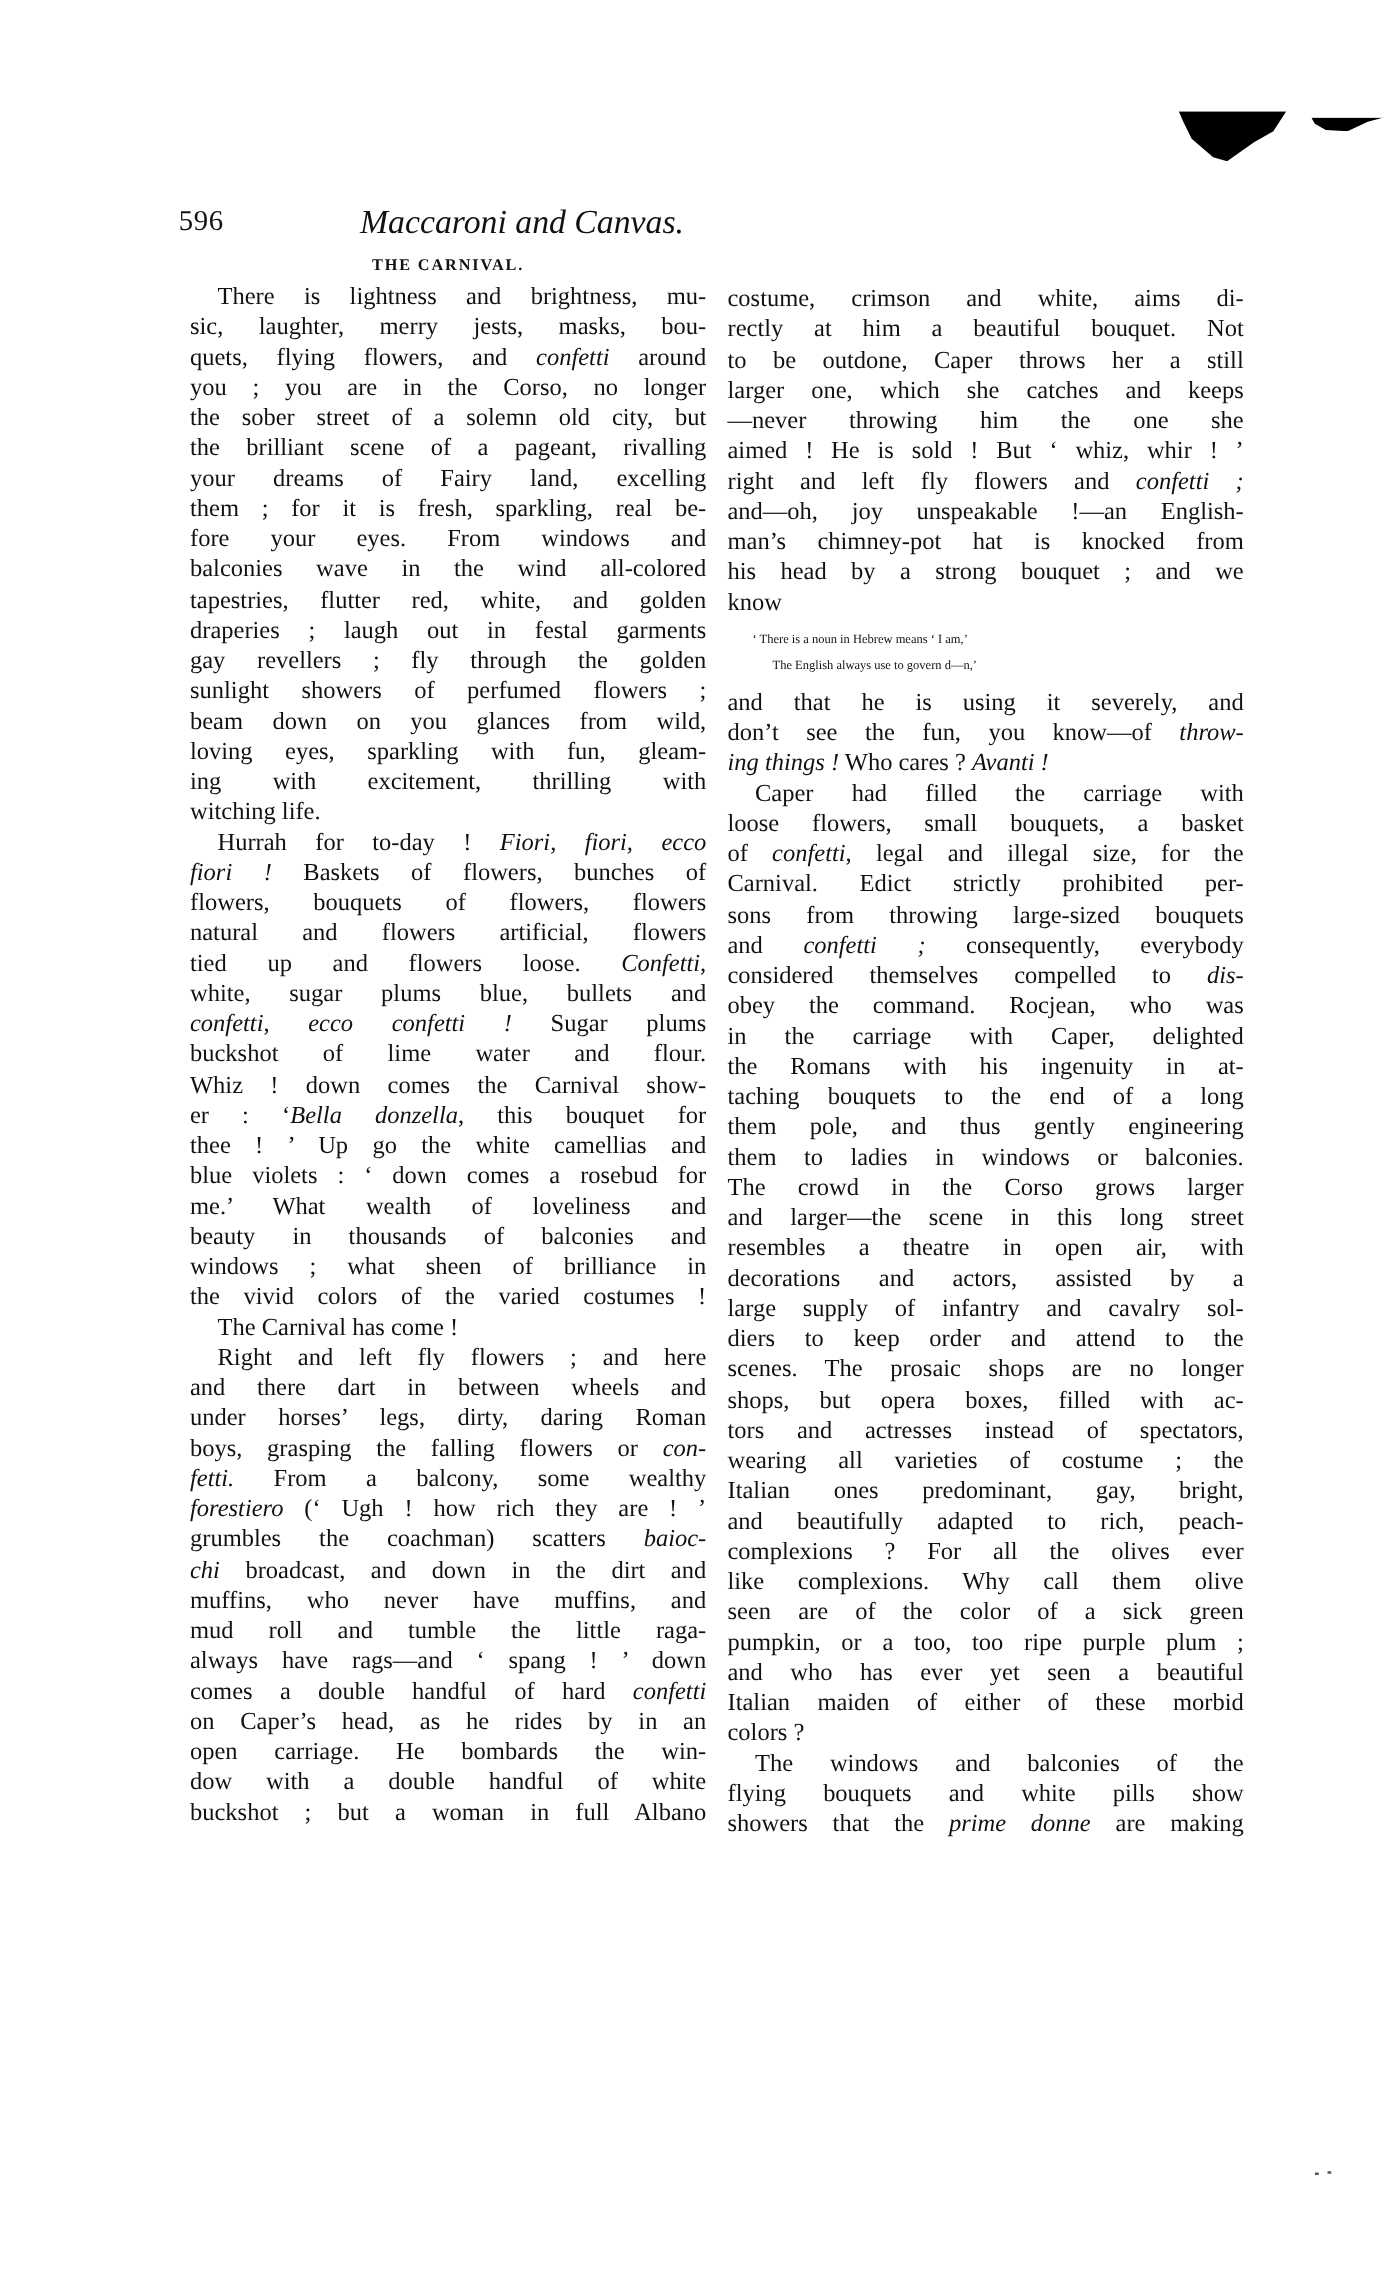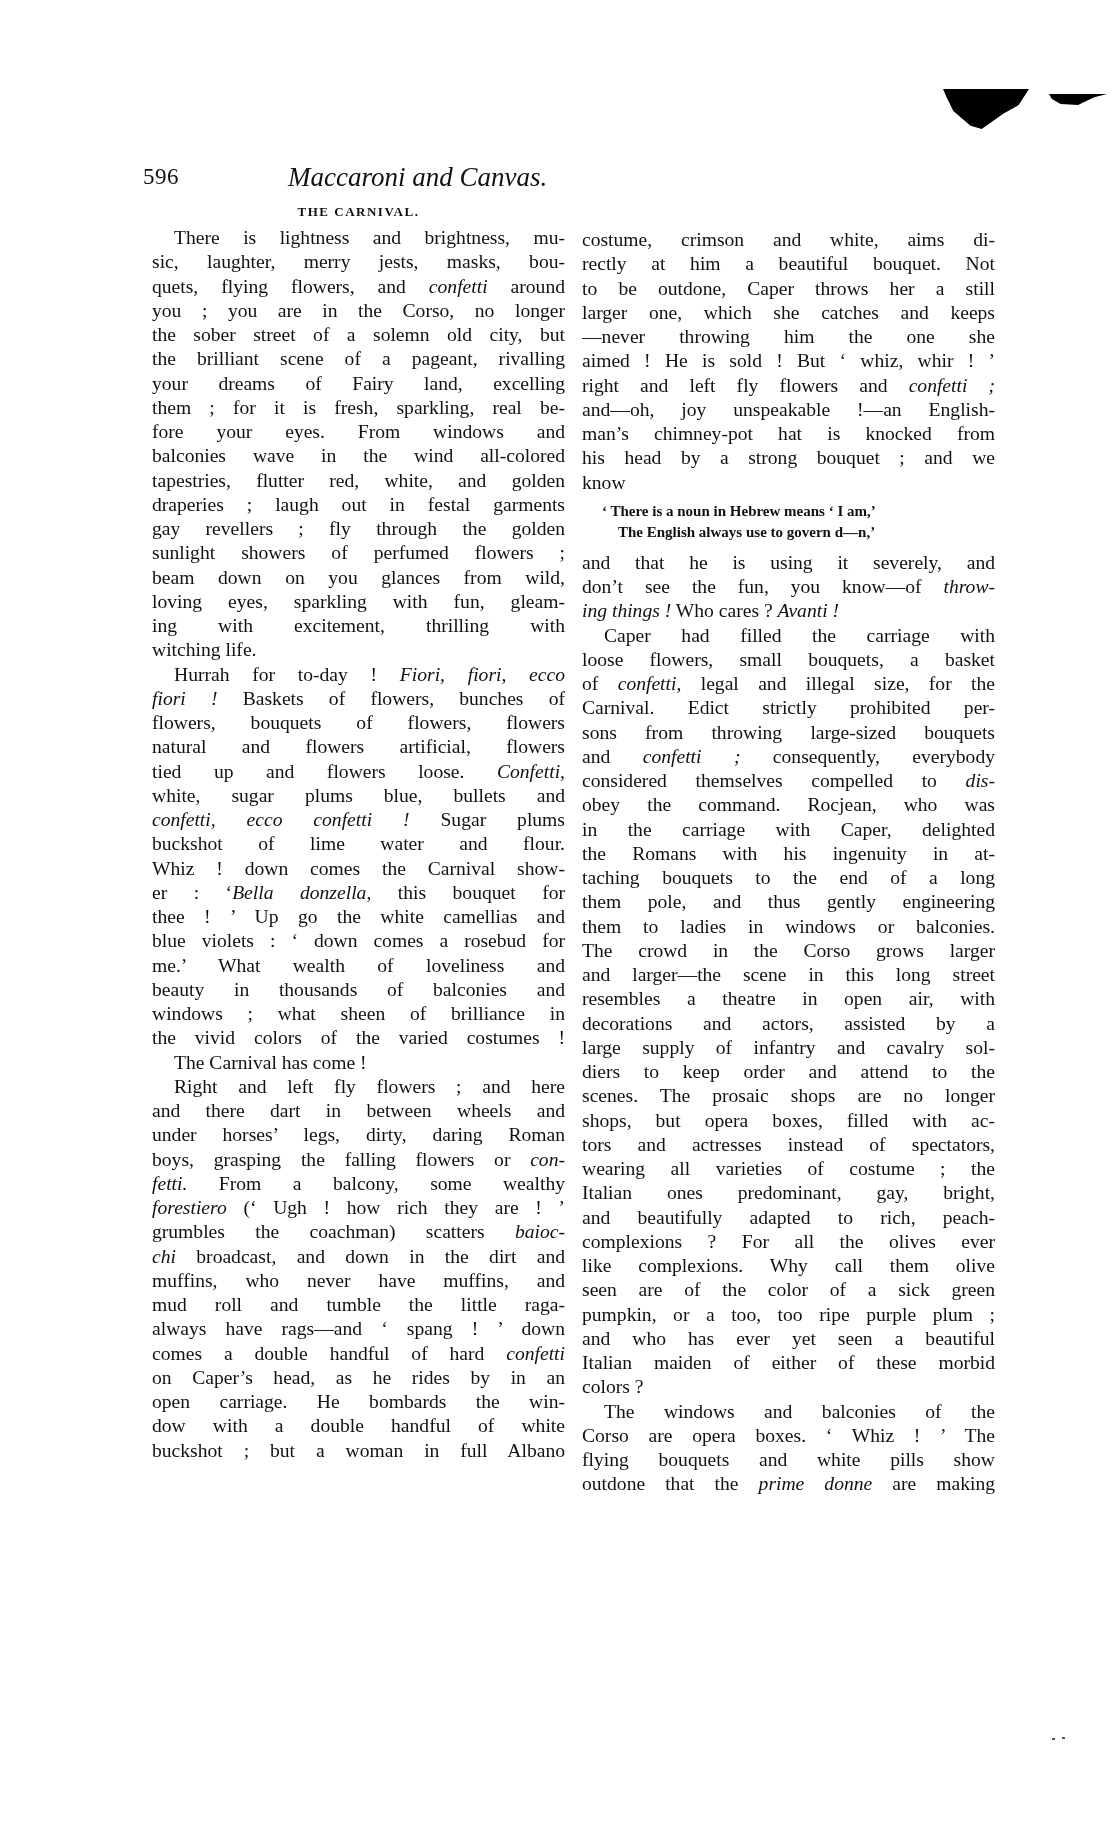--- a/index.html
+++ b/index.html
@@ -12,21 +12,21 @@
   .speck { position: absolute; width: 3px; height: 2px; background: #555; }
   .page-num { position: absolute; left: 143px; top: 164px; font-size: 23px; letter-spacing: 0.5px; }
   .running-title { position: absolute; left: 288px; top: 162px; width: 480px; font-size: 27px; font-style: italic; }
   .col { position: absolute; top: 198px; width: 413px; font-size: 19.6px; line-height: 24.25px; }
   .col-left { left: 152px; }
   .col-right { left: 582px; top: 228px; }
   .line { display: block; text-align: justify; text-align-last: justify; white-space: nowrap; height: 24.25px; overflow: visible; }
   .line.last { text-align-last: left; }
   .line.indent { padding-left: 22px; }
   .section-head { display: block; text-align: center; font-size: 13px; letter-spacing: 1.5px; font-weight: bold; height: 28px; line-height: 28px; }
-  .verse { display: block; font-size: 15px; font-weight: bold; line-height: 21px; height: 21px; white-space: nowrap; }
+  .verse { display: block; font-size: 10px; font-weight: normal; line-height: 21px; height: 21px; white-space: nowrap; }
   .verse.v1 { padding-left: 20px; margin-top: 6px; }
   .verse.v2 { padding-left: 36px; margin-bottom: 8px; }
   i { font-style: italic; }
 </style>
 </head>
 <body>
 
 <div class="blot1"></div>
 <div class="blot2"></div>
 <div class="speck" style="left:1052px;top:1738px"></div>
@@ -140,17 +140,16 @@
       <span class="line"><span>Italian ones predominant, gay, bright,</span></span>
       <span class="line"><span>and beautifully adapted to rich, peach-</span></span>
       <span class="line"><span>complexions ?  For all the olives ever</span></span>
       <span class="line"><span>like complexions.  Why call them olive</span></span>
       <span class="line"><span>seen are of the color of a sick green</span></span>
       <span class="line"><span>pumpkin, or a too, too ripe purple plum ;</span></span>
       <span class="line"><span>and who has ever yet seen a beautiful</span></span>
       <span class="line"><span>Italian maiden of either of these morbid</span></span>
       <span class="line last"><span>colors ?</span></span>
       <span class="line indent"><span>The windows and balconies of the</span></span>
-      <span class="line"><span>Corso are opera boxes.  ‘ Whiz ! ’  The</span></span>
       <span class="line"><span>flying bouquets and white pills show</span></span>
-      <span class="line"><span>outdone that the </span><i>prime donne</i><span> are making</span></span>
+      <span class="line"><span>showers that the </span><i>prime donne</i><span> are making</span></span>
     </div>
 </div>
 
 </body></html>

